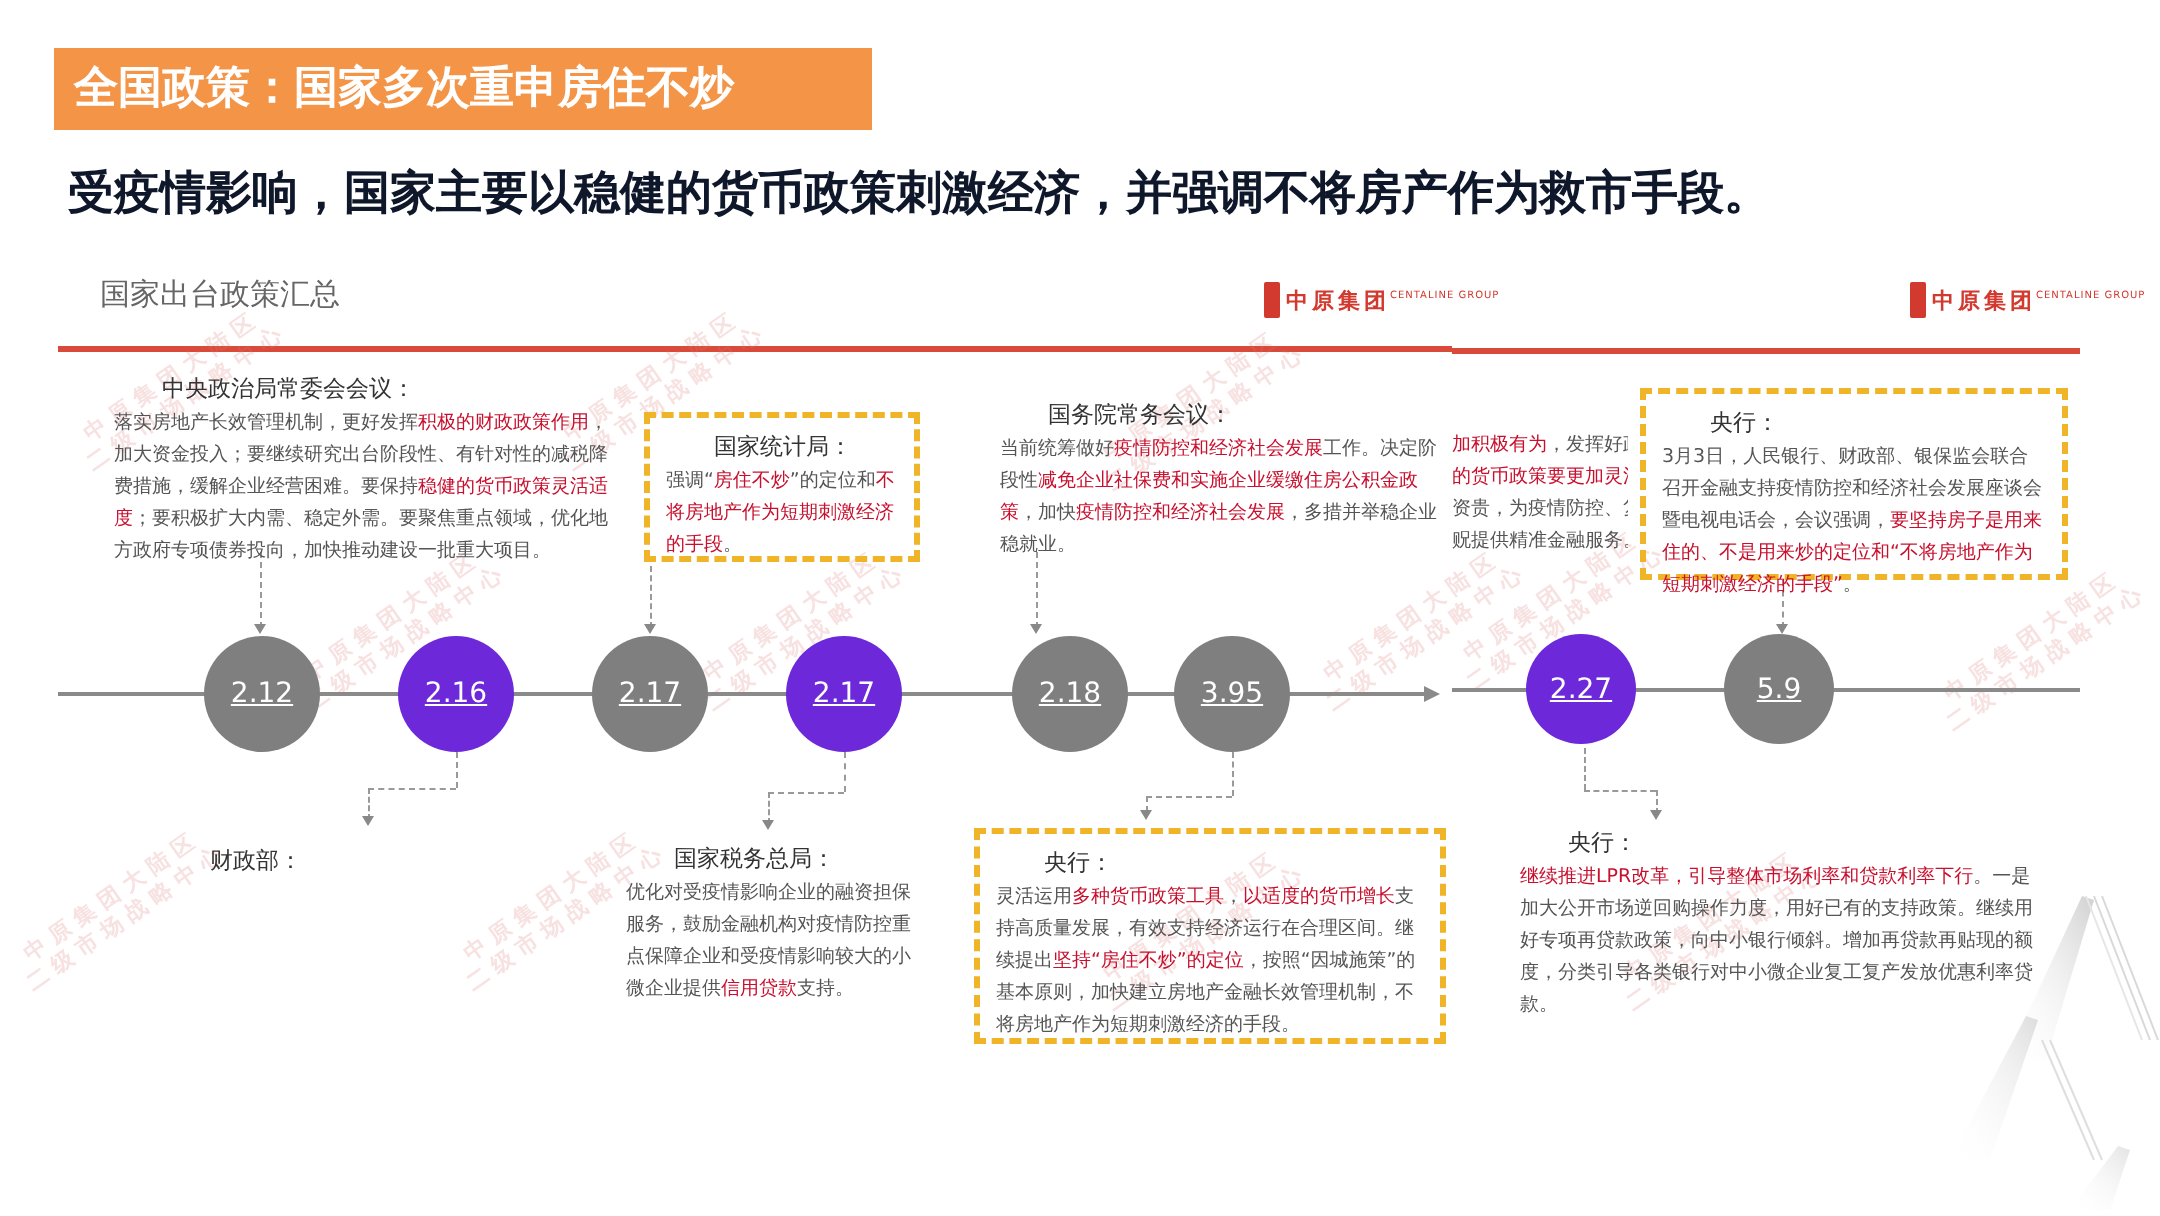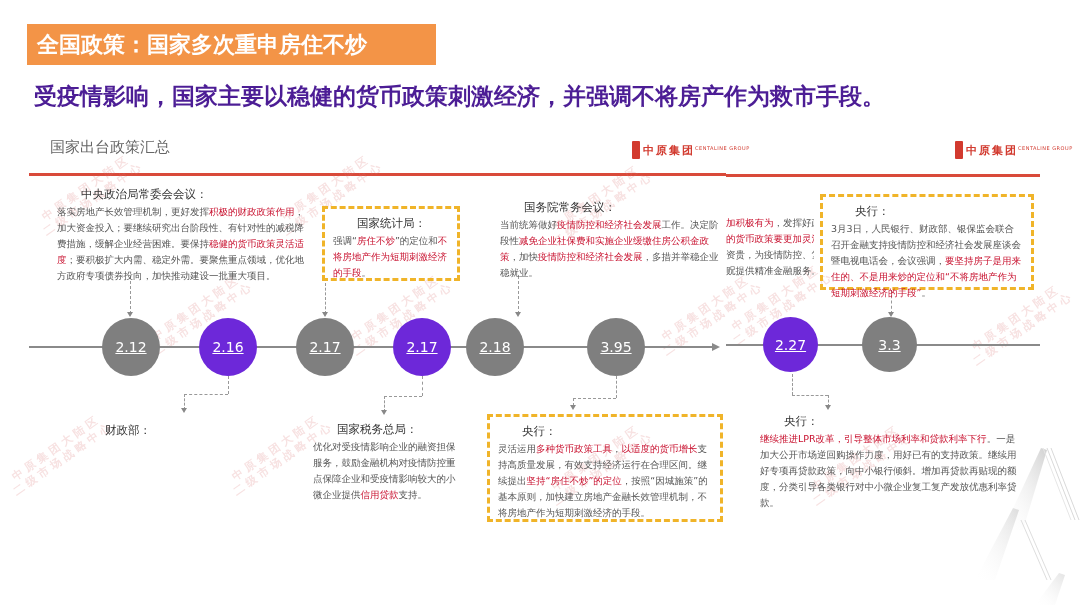--- a/index.html
+++ b/index.html
@@ -6,21 +6,21 @@
   html, body { width: 1080px; height: 608px; overflow: hidden; background: #ffffff; }
   body { position: relative; font-family: "DejaVu Sans", "Liberation Sans", sans-serif; color: #333; }
 
   .slide-title {
     position: absolute; left: 27px; top: 24px; height: 41px; width: 409px;
     background: #f39447; color: #fff; font-size: 22px; font-weight: bold;
     line-height: 41px; padding-left: 10px; letter-spacing: 0px; white-space: nowrap;
   }
   .subtitle {
     position: absolute; left: 34px; top: 81px; font-size: 23px; font-weight: bold;
-    color: #4c1d95; white-space: nowrap; letter-spacing: 0px;
+    color: #0f172a; white-space: nowrap; letter-spacing: 0px;
   }
   .section-title {
     position: absolute; left: 50px; top: 138px; font-size: 15px; color: #666; white-space: nowrap;
   }
   .rule {
     position: absolute; top: 173px; height: 3px; background: #d94a3a;
   }
   .logo {
     position: absolute; display: flex; align-items: center; gap: 3px;
   }
@@ -104,24 +104,24 @@
 <div class="watermark" style="left:960px; top:310px;"><span>中原集团大陆区</span><br><span>二级市场战略中心</span></div>
 
 <div class="timeline-line" style="left:29px; width:685px;"></div>
 <div class="arrow-head" style="left:712px; top:343px;"></div>
 <div class="timeline-line" style="left:726px; width:314px; top:344px;"></div>
 
 <div class="node gray" style="left:102px; top:318px;">2.12</div>
 <div class="node red" style="left:199px; top:318px;">2.16</div>
 <div class="node gray" style="left:296px; top:318px;">2.17</div>
 <div class="node red" style="left:393px; top:318px;">2.17</div>
-<div class="node gray" style="left:466px; top:318px;">2.18</div>
+<div class="node gray" style="left:506px; top:318px;">2.18</div>
 <div class="node gray" style="left:587px; top:318px;">3.95</div>
 <div class="node red" style="left:763px; top:317px; width:55px; height:55px;">2.27</div>
-<div class="node gray" style="left:862px; top:317px; width:55px; height:55px;">3.3</div>
+<div class="node gray" style="left:862px; top:317px; width:55px; height:55px;">5.9</div>
 
 <div class="conn v" style="left:130px; top:276px; height:38px;"></div>
 <div class="tip down" style="left:127px; top:312px;"></div>
 <div class="conn v" style="left:325px; top:283px; height:31px;"></div>
 <div class="tip down" style="left:322px; top:312px;"></div>
 <div class="conn v" style="left:518px; top:276px; height:38px;"></div>
 <div class="tip down" style="left:515px; top:312px;"></div>
 <div class="conn v" style="left:891px; top:290px; height:24px;"></div>
 <div class="tip down" style="left:888px; top:312px;"></div>
 

